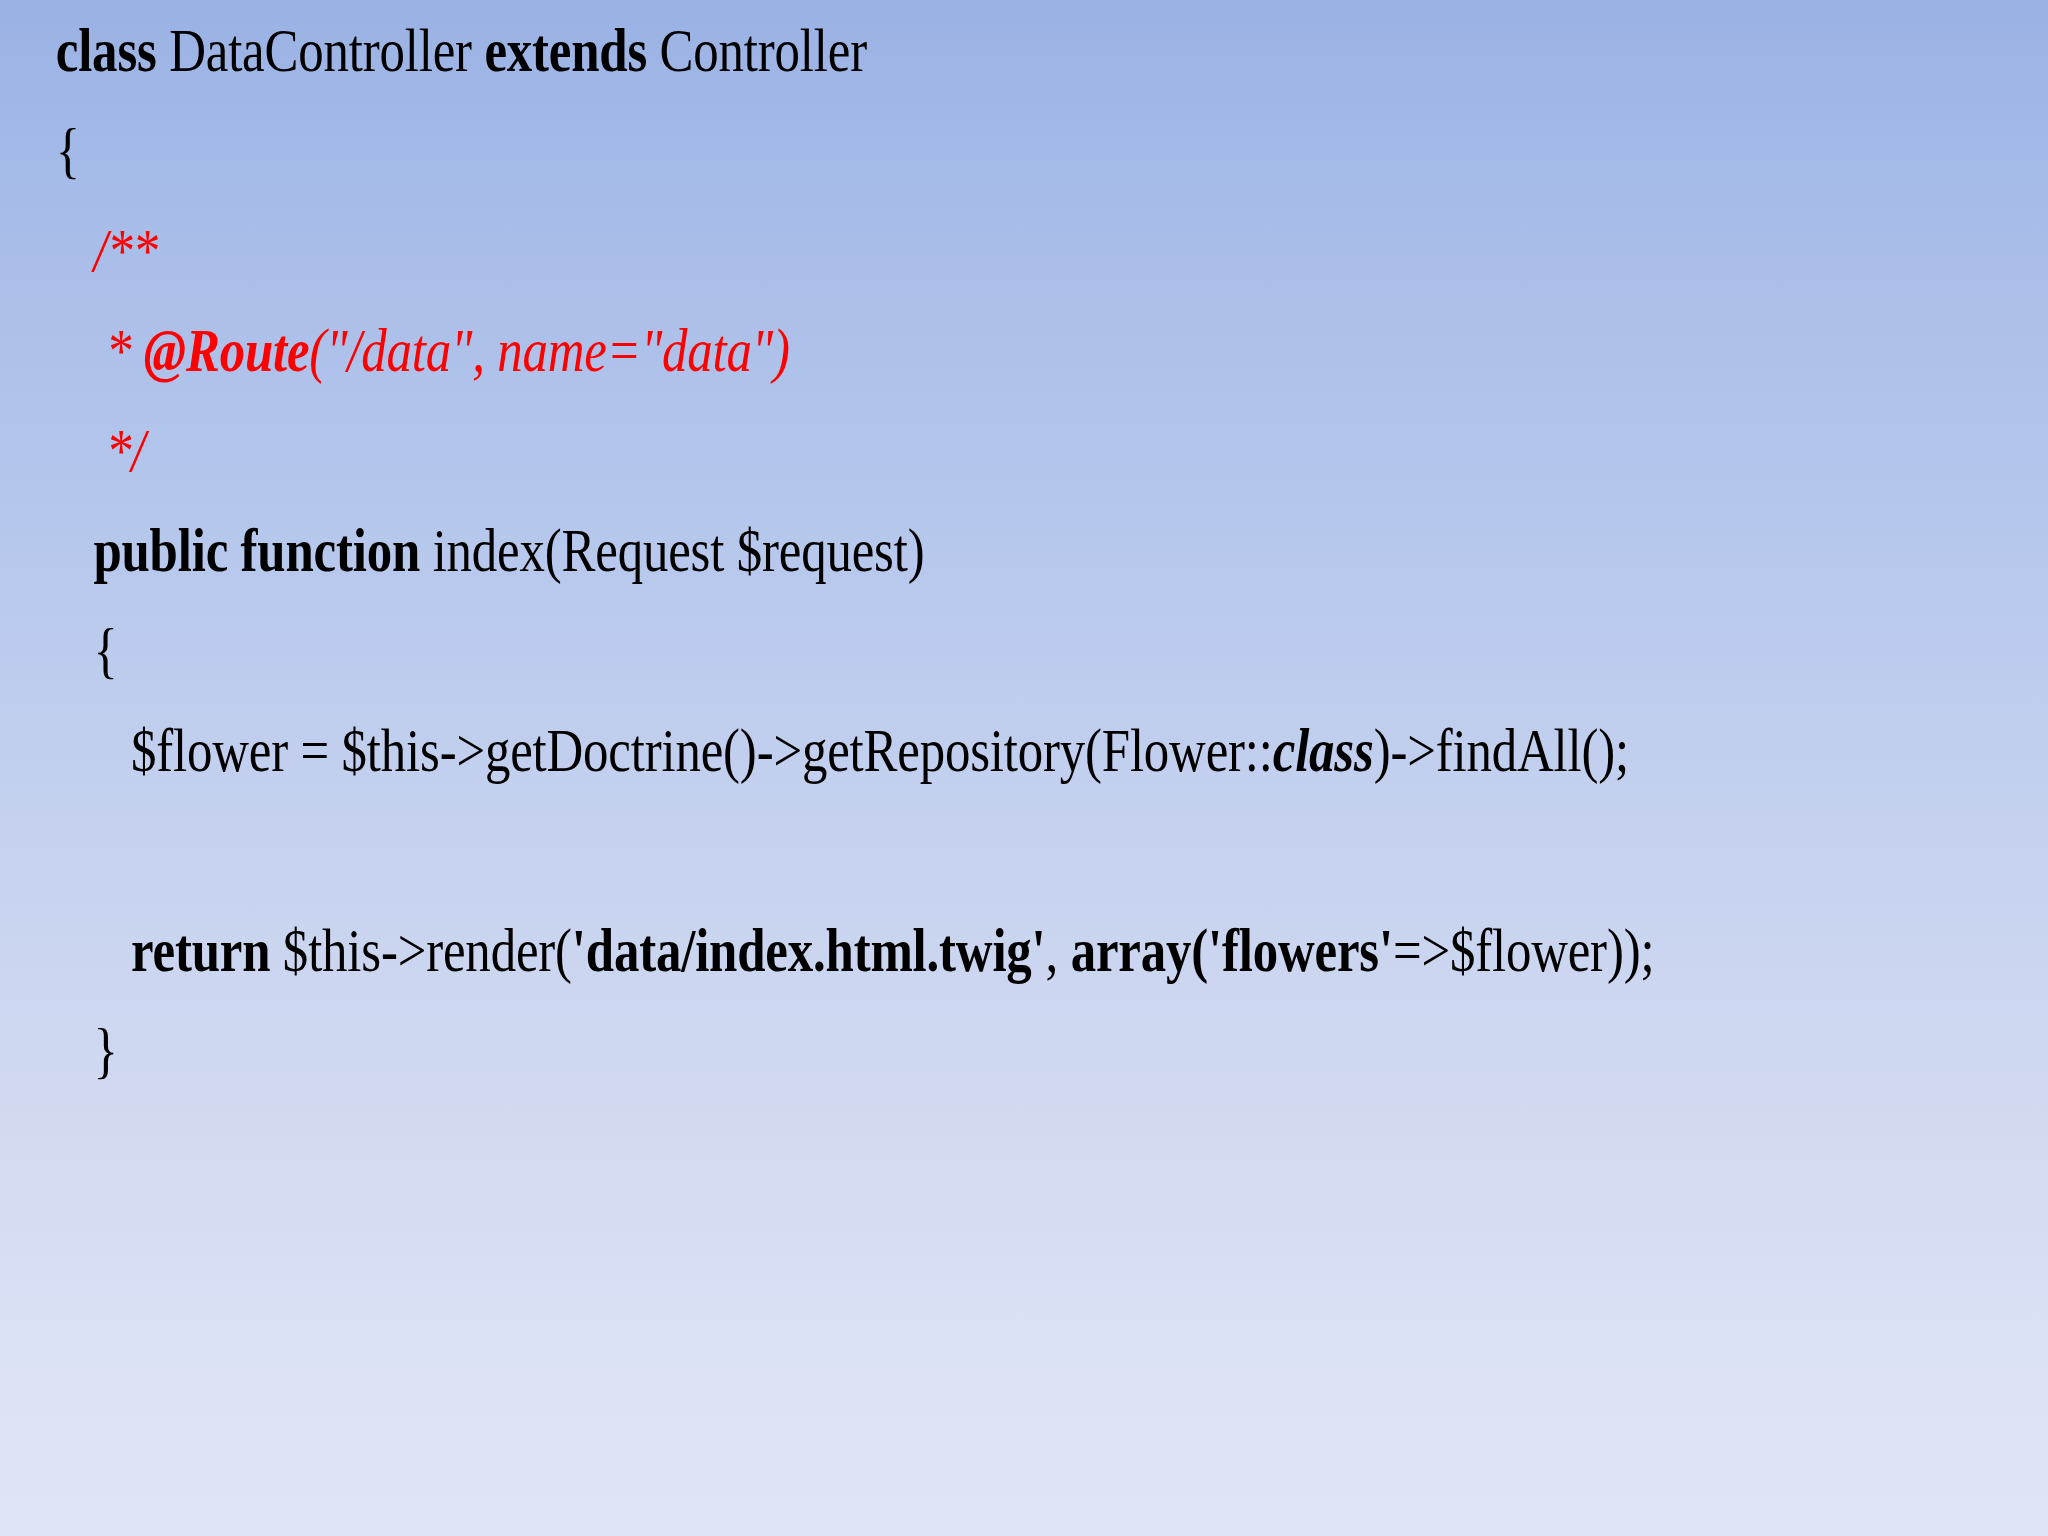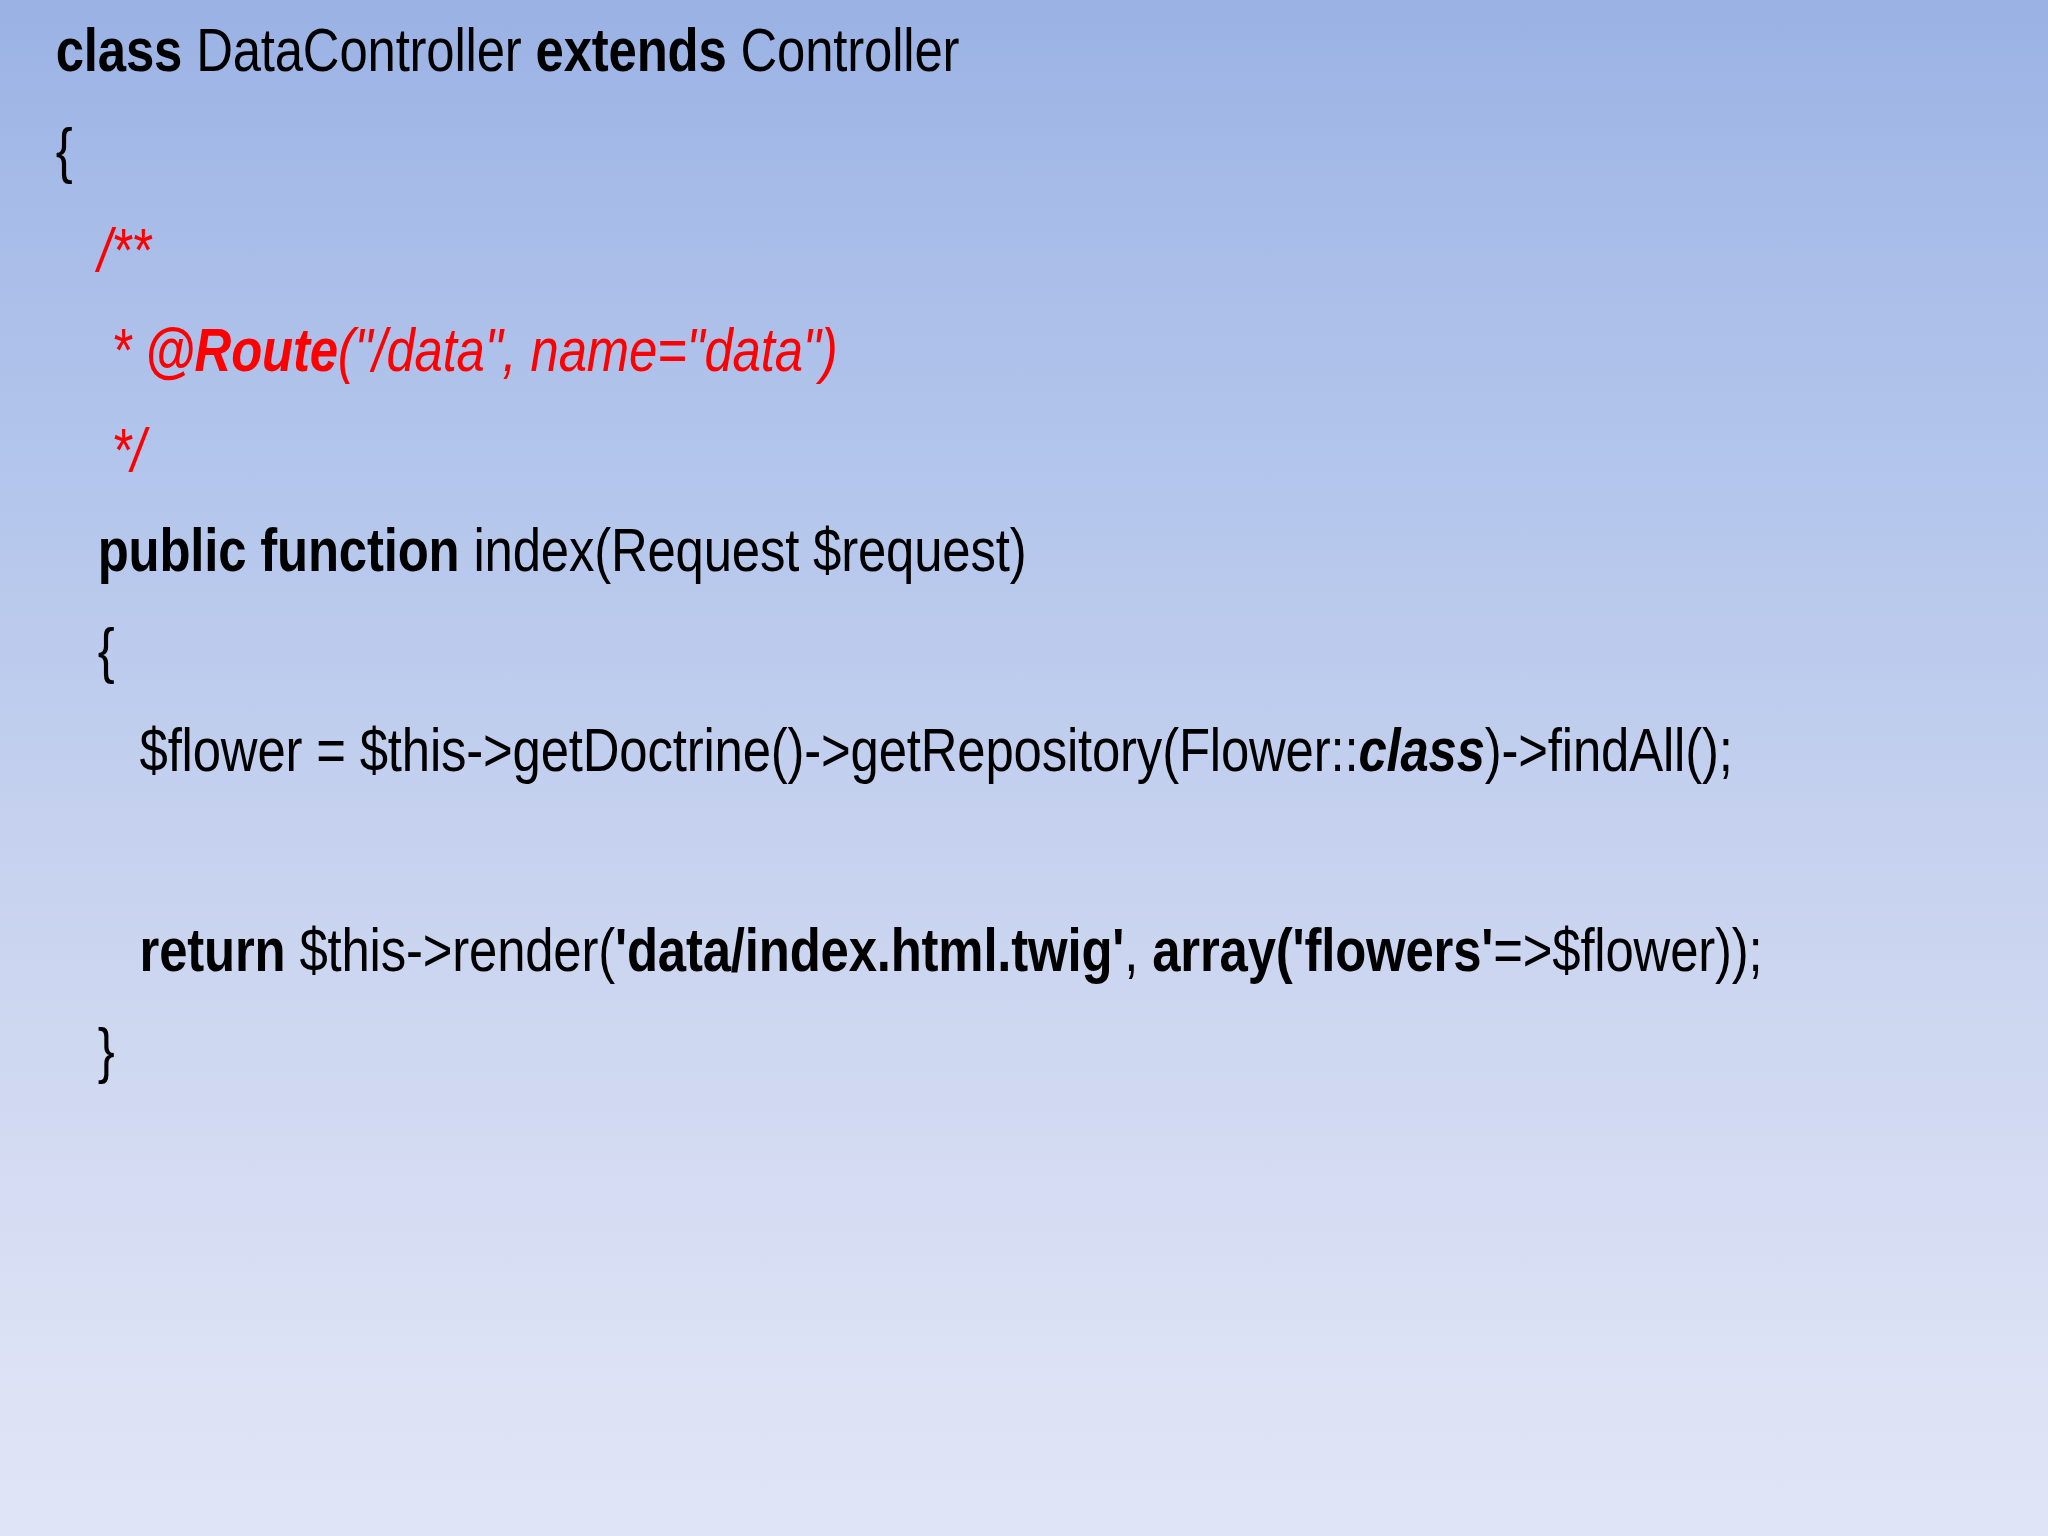--- a/index.html
+++ b/index.html
@@ -16,21 +16,21 @@
     height: 1536px;
     background: linear-gradient(to bottom,
         #9ab2e4 0%,
         #a7bce8 14%,
         #b4c6ec 32%,
         #c2cfee 50%,
         #ccd6f0 64%,
         #d5dcf3 78%,
         #dde3f5 90%,
         #dfe4f6 100%);
-    font-family: Liberation Sans, sans-serif;
+    font-family: Liberation Serif, serif;
     overflow: hidden;
   }
 
   #code-block {
     position: absolute;
     left: 0px;
     top: 0px;
     width: 2048px;
     padding: 0;
   }

